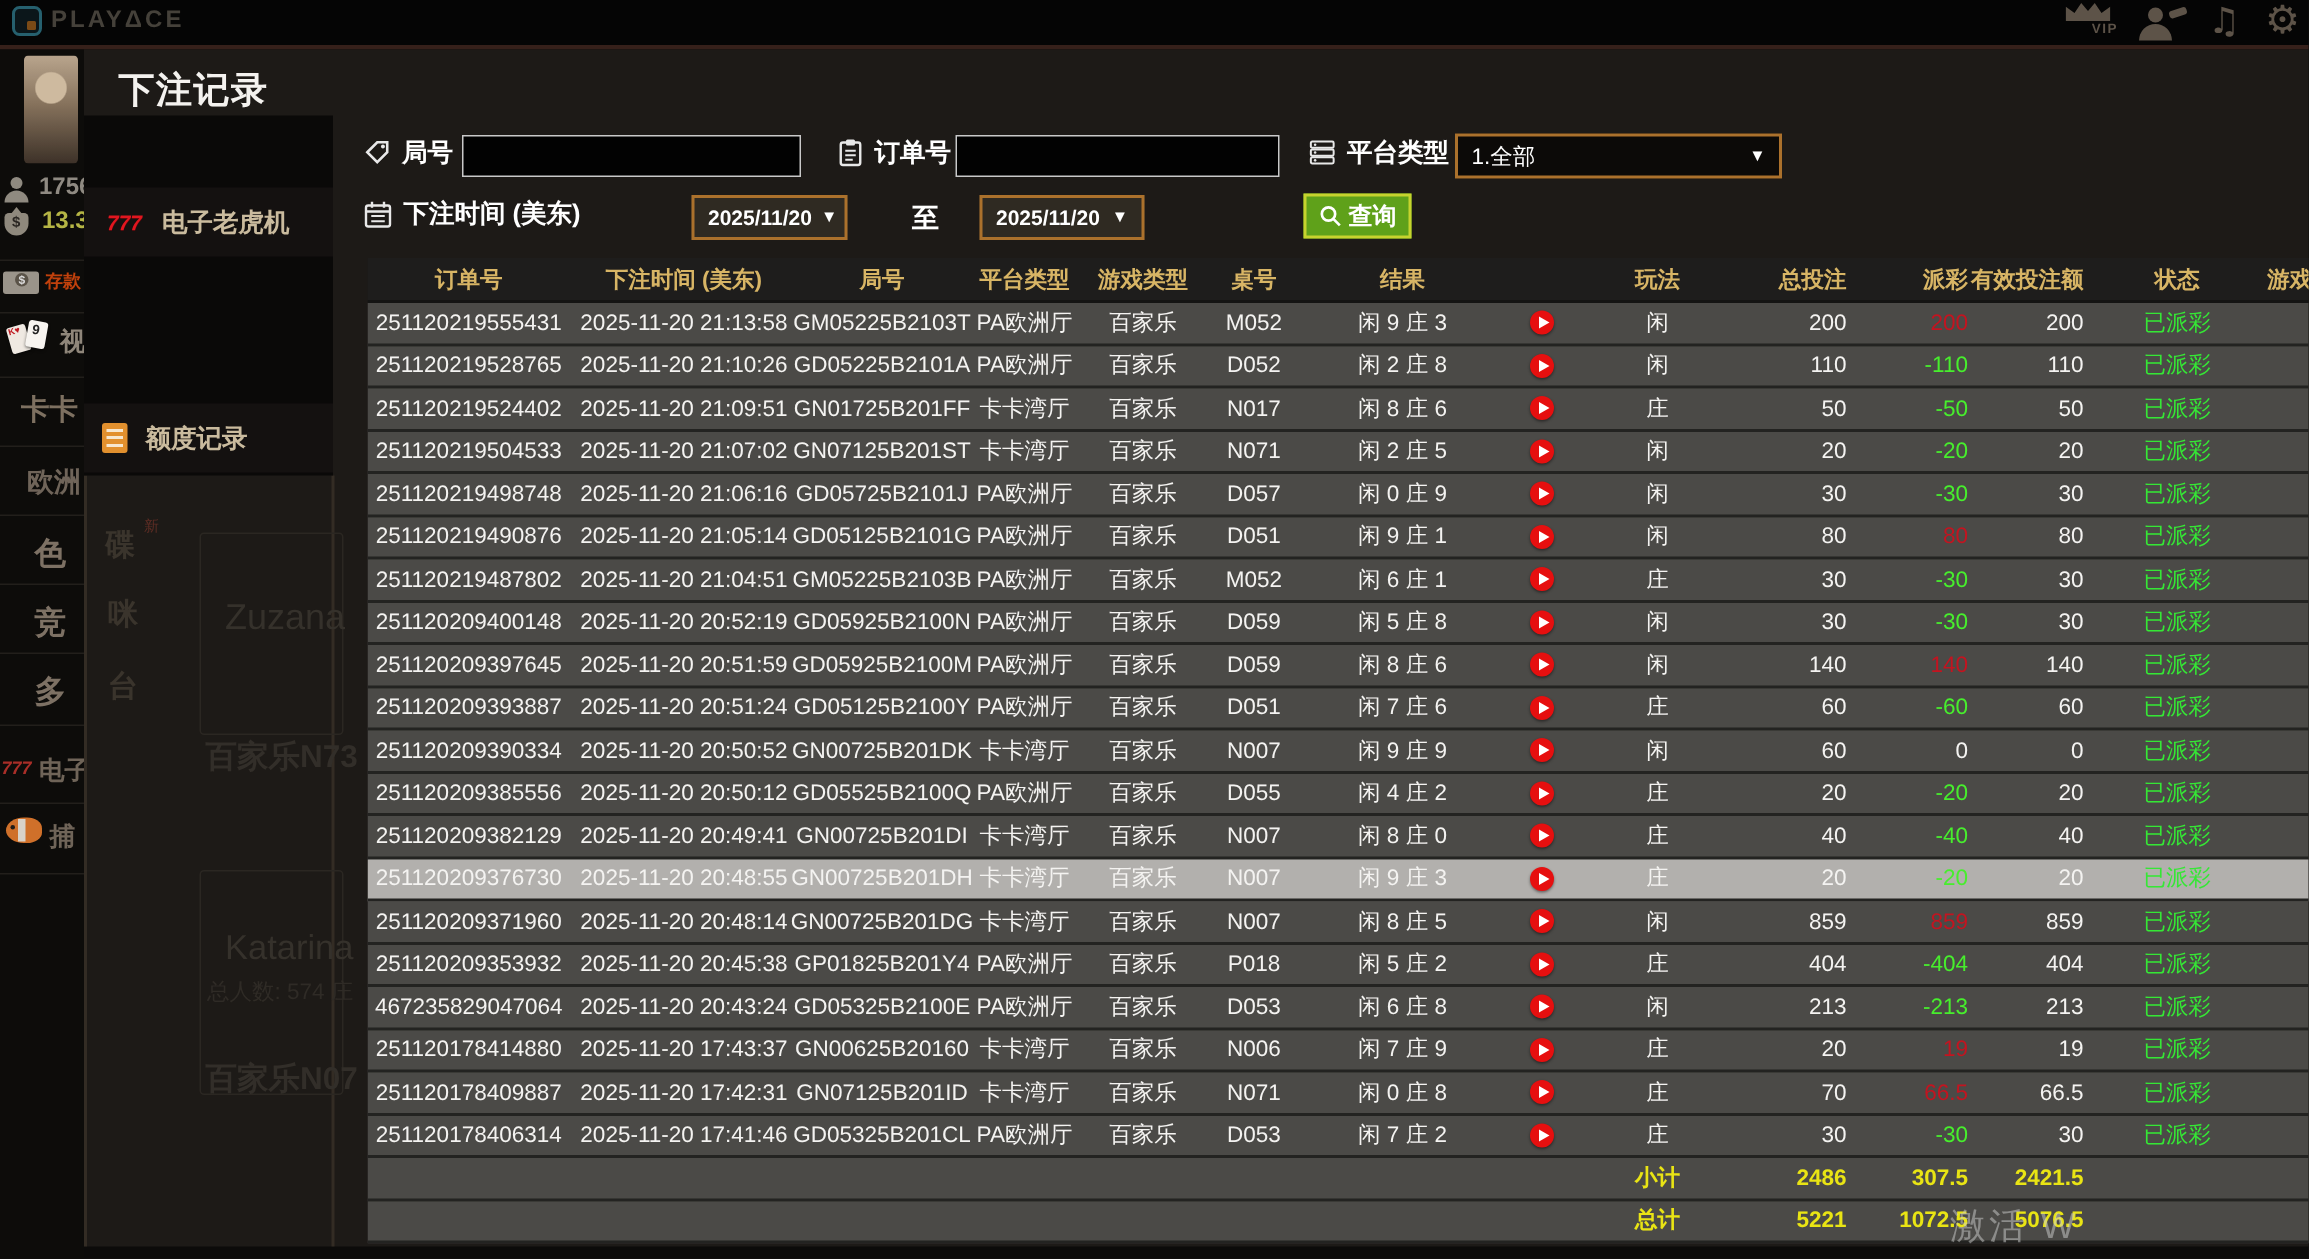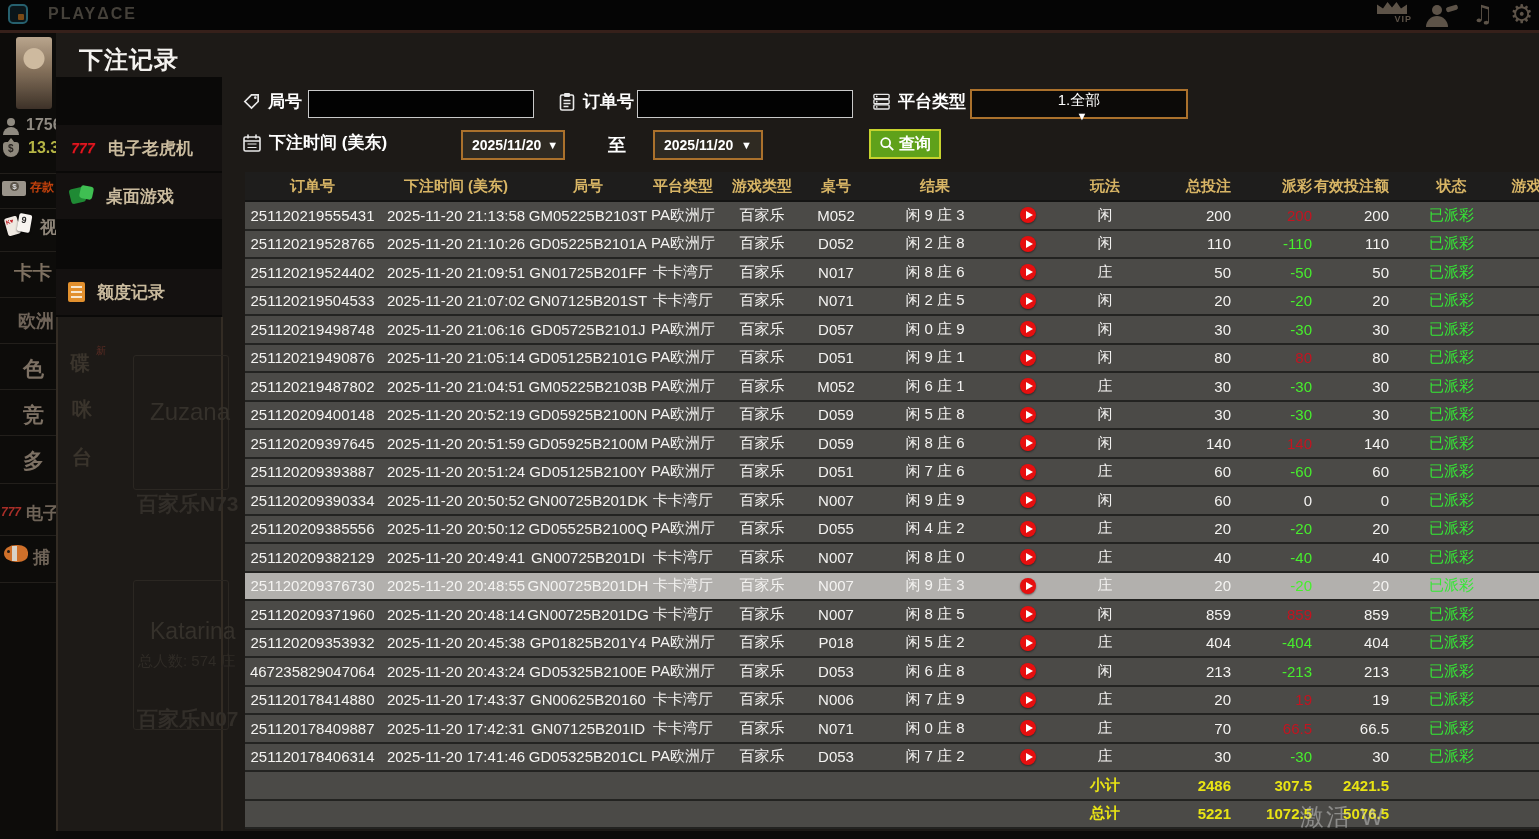--- a/index.html
+++ b/index.html
@@ -2,21 +2,21 @@
 <html><head>
 <meta charset="utf-8">
 <style>
   *{box-sizing:border-box;margin:0;padding:0;}
   html,body{width:1539px;height:839px;overflow:hidden;background:#0c0b0a;
     font-family:"Liberation Sans","DejaVu Sans",sans-serif;}
 
   
   #topbar{position:absolute;left:0;top:0;width:1539px;height:33px;background:#050505;
     border-bottom:3px solid #36201a;}
-  #logo{position:absolute;left:8px;top:4px;display:flex;align-items:center;gap:20px;}
+  #logo{position:absolute;left:8px;top:4px;display:flex;align-items:center;gap:6px;}
   .logo-mark{width:20px;height:20px;border:2px solid #26606e;border-radius:5px;background:#0b161a;position:relative;}
   .logo-mark::after{content:'';position:absolute;right:2px;bottom:2px;width:6px;height:6px;background:#7a4a16;border-radius:1px;}
   .logo-text{font-size:16px;font-weight:bold;letter-spacing:2px;color:#45413a;}
   .tb-ic{color:#5d5348;}
   #ic-vip{position:absolute;left:1372px;top:2px;width:40px;text-align:center;}
   .crown{width:30px;height:12px;margin:0 auto;background:#5d5348;
     clip-path:polygon(0 100%,0 20%,20% 55%,35% 0,50% 45%,65% 0,80% 55%,100% 20%,100% 100%);}
   .viplbl{font-size:9px;font-weight:bold;color:#5d5348;letter-spacing:1px;text-align:right;}
   #ic-account{position:absolute;left:1424px;top:4px;width:34px;height:24px;}
   .person-head{position:absolute;left:8px;top:1px;width:10px;height:10px;border-radius:50%;background:#5d5348;}
@@ -201,27 +201,20 @@
   <div class="gcard" style="left:77px;top:547px;width:96px;height:150px;"></div>
   <div class="ghost" style="left:94px;top:585px;font-size:23px;color:#35312b;">Katarina</div>
   <div class="ghost" style="left:82px;top:619px;font-size:15px;color:#2f2b26;">总人数: 574 庄</div>
   <div class="ghost" style="left:81px;top:672px;font-size:21px;color:#322e29;font-weight:bold;">百家乐N07</div>
 
   <div id="menucol"></div>
   <div class="mi" style="top:92px;">
     <div class="ic-777">777</div>
     <div class="lbl">电子老虎机</div>
   </div>
-  <div class="mi" style="top:140px;">
-    <div class="ic-table">
-        <i class="t1"></i>
-        <i class="t2"></i>
-      </div>
-    <div class="lbl">桌面游戏</div>
-  </div>
   <div class="mi" style="top:236px;gap:12px;">
     <div class="ic-doc"></div>
     <div class="lbl">额度记录</div>
   </div>
 </div>
 
 <div class="fgroup" style="left:242px;top:90px;">
   <svg width="19" height="19" viewBox="0 0 20 20">
     <path d="M3 10 L10 3 h7 v7 l-7 7 z" fill="none" stroke="#e8e8e8" stroke-width="1.8"></path>
     <circle cx="14" cy="6" r="1.4" fill="#e8e8e8"></circle>
@@ -244,21 +237,21 @@
   <svg width="19" height="19" viewBox="0 0 20 20">
     <rect x="2" y="2.5" width="16" height="4.4" rx="1" fill="none" stroke="#e8e8e8" stroke-width="1.4"></rect>
     <rect x="2" y="8.0" width="16" height="4.4" rx="1" fill="none" stroke="#e8e8e8" stroke-width="1.4"></rect>
     <rect x="2" y="13.5" width="16" height="4.4" rx="1" fill="none" stroke="#e8e8e8" stroke-width="1.4"></rect>
     <circle cx="5" cy="4.7" r="0.9" fill="#e8e8e8"></circle>
       <circle cx="5" cy="10.2" r="0.9" fill="#e8e8e8"></circle>
       <circle cx="5" cy="15.7" r="0.9" fill="#e8e8e8"></circle>
   </svg>
   <span class="flabel">平台类型</span>
 </div>
-<div class="goldbox" id="platform-select" style="left:970px;top:89px;width:218px;flex-direction:column;">
+<div class="goldbox" id="platform-select" style="left:970px;top:89px;width:218px;">
   <span class="val">1.全部</span>
   <span class="arr">▼</span>
 </div>
 
 <div class="fgroup" style="left:242px;top:131px;">
   <svg width="20" height="20" viewBox="0 0 20 20">
     <rect x="2" y="4" width="16" height="14" rx="1.5" fill="none" stroke="#e8e8e8" stroke-width="1.6"></rect>
     <path d="M6 1.5 v4 M14 1.5 v4 M2 8 h16" stroke="#e8e8e8" stroke-width="1.6"></path>
     <path d="M5.5 11 h9 M5.5 14.5 h9" stroke="#e8e8e8" stroke-width="1.2"></path>
   </svg>

